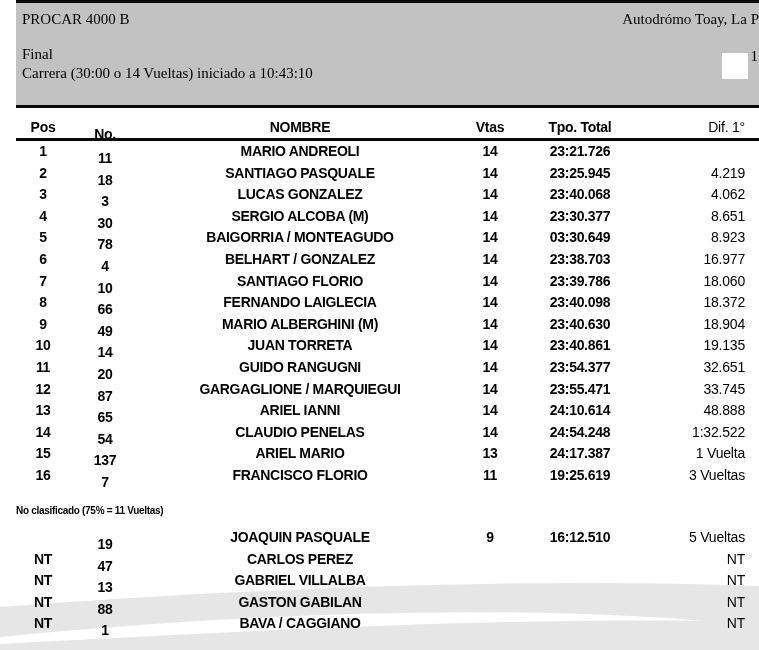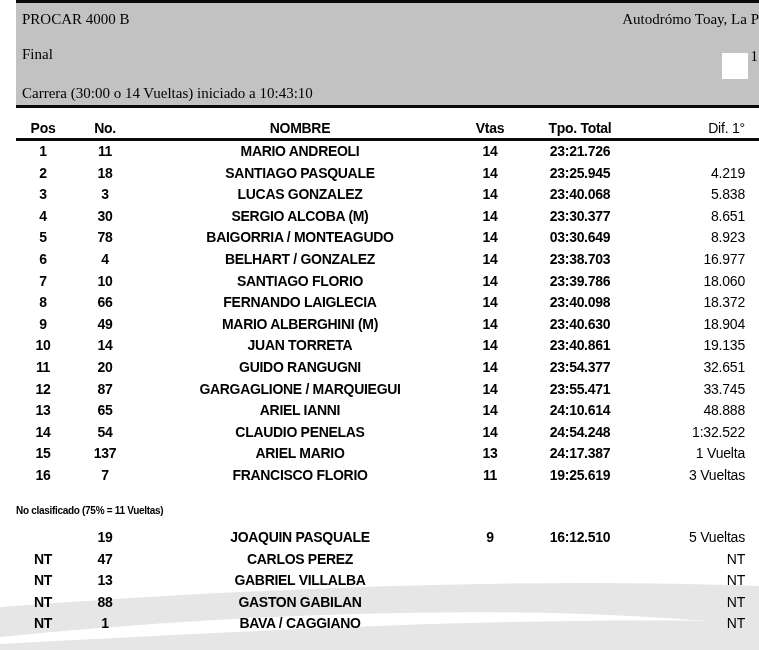--- a/index.html
+++ b/index.html
@@ -16,35 +16,35 @@
   .doc-header{
     position:absolute;left:16px;right:0;top:0;height:108px;
     background:#c2c2c2;
     border-top:3px solid #0a0a0a;border-bottom:3px solid #0a0a0a;
     box-sizing:border-box;
     font-family:"Liberation Serif",serif;font-size:15px;color:#000;
   }
   .h-series{position:absolute;left:6px;top:8px;white-space:nowrap;}
   .h-venue{position:absolute;right:0;top:8px;white-space:nowrap;}
   .h-session{position:absolute;left:6px;top:43px;white-space:nowrap;}
-  .h-raceinfo{position:absolute;left:6px;top:82px;white-space:nowrap;}
+  .h-raceinfo{position:absolute;left:6px;top:62px;white-space:nowrap;}
   .pagebox{position:absolute;right:11px;top:50px;width:26px;height:26px;background:#ffffff;}
   .pagenum{position:absolute;right:1px;top:45px;font-size:15px;}
 
   
   .tbl-font{font-size:14px;font-weight:700;letter-spacing:-0.3px;color:#000;}
   .thead{
     position:absolute;left:16px;right:0;top:117px;height:21px;
     border-bottom:3px solid #0a0a0a;box-sizing:content-box;
-    display:flex;align-items:center;
+    display:flex;align-items:flex-start;
   }
   .thead span{line-height:20px;}
   .row{display:flex;height:21.6px;line-height:21.6px;}
   .c-pos {width:54px; text-align:center;flex:0 0 auto;}
-  .c-no  {width:70px; text-align:center;flex:0 0 auto;}
+  .c-no  {width:70px; text-align:center;flex:0 0 auto;margin-top:7px;}
   .c-name{width:320px;text-align:center;flex:0 0 auto;white-space:nowrap;}
   .c-vtas{width:60px; text-align:center;flex:0 0 auto;}
   .c-tpo {width:120px;text-align:center;flex:0 0 auto;}
   .c-dif {width:105px;text-align:right; flex:0 0 auto;font-weight:400;letter-spacing:-0.2px;}
   .rows{position:absolute;left:16px;right:0;top:141px;}
   .nc-title{position:absolute;left:16px;top:505px;font-size:10px;font-weight:700;letter-spacing:-0.3px;color:#000;white-space:nowrap;}
   .nc-rows{position:absolute;left:16px;right:0;top:527px;}
 </style>
 </head>
 <body>
@@ -92,21 +92,21 @@
           <span class="c-vtas">14</span>
           <span class="c-tpo">23:25.945</span>
           <span class="c-dif">4.219</span>
         </div>
         <div class="row">
           <span class="c-pos">3</span>
           <span class="c-no">3</span>
           <span class="c-name">LUCAS GONZALEZ</span>
           <span class="c-vtas">14</span>
           <span class="c-tpo">23:40.068</span>
-          <span class="c-dif">5.838</span>
+          <span class="c-dif">4.062</span>
         </div>
         <div class="row">
           <span class="c-pos">4</span>
           <span class="c-no">30</span>
           <span class="c-name">SERGIO ALCOBA (M)</span>
           <span class="c-vtas">14</span>
           <span class="c-tpo">23:30.377</span>
           <span class="c-dif">8.651</span>
         </div>
         <div class="row">

